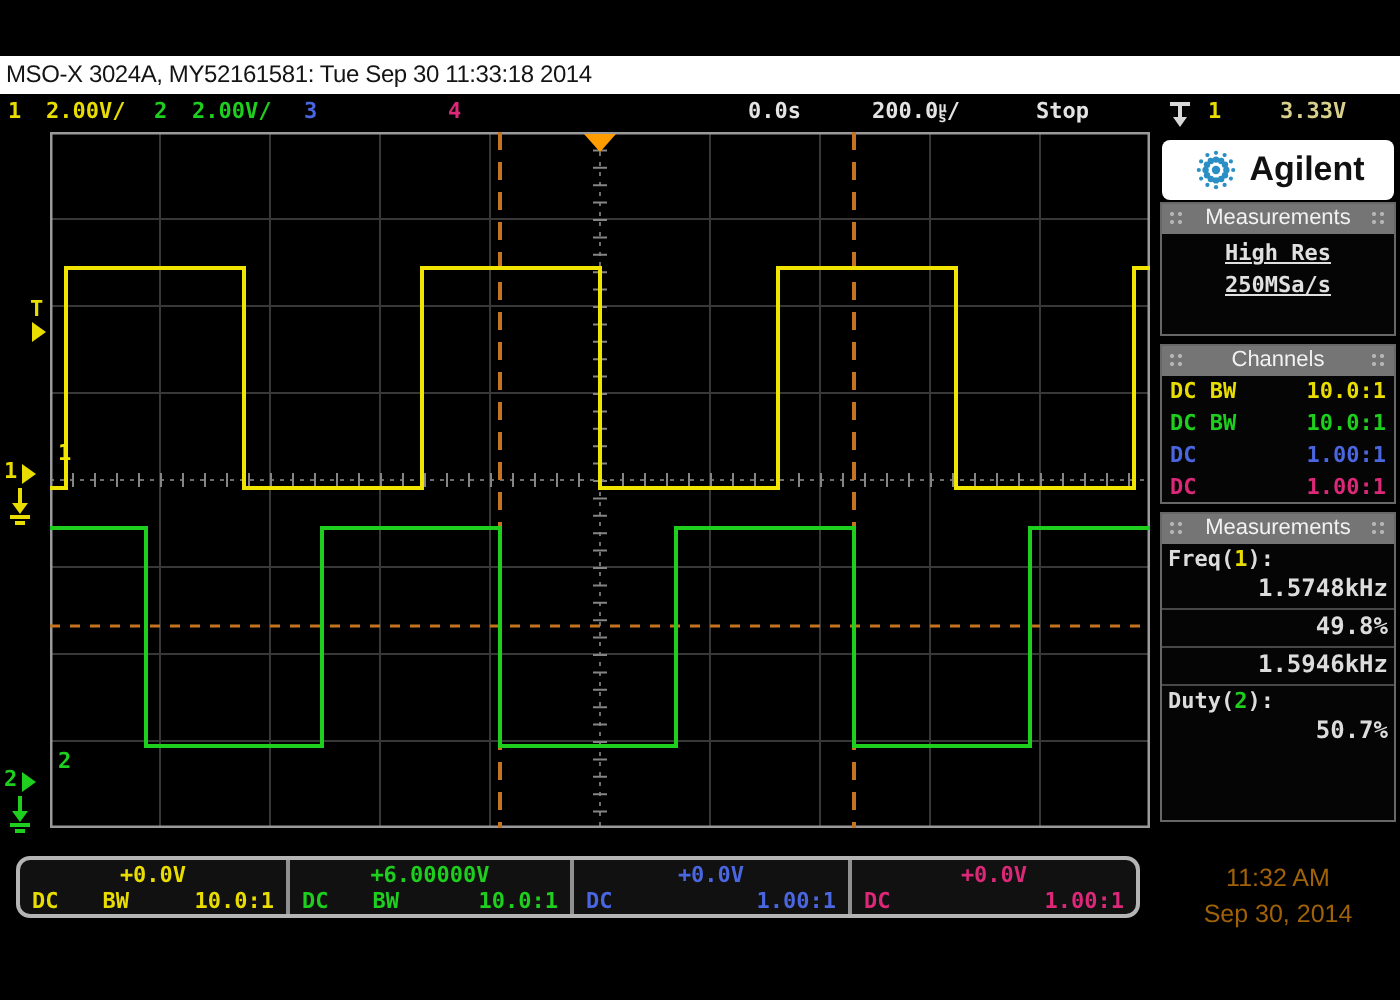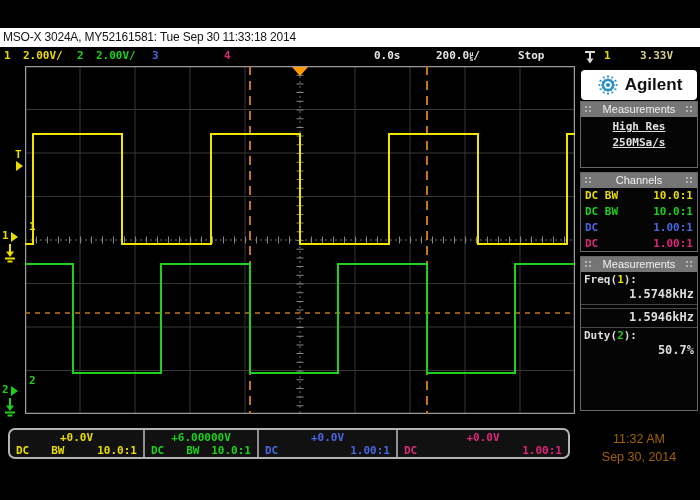--- a/index.html
+++ b/index.html
@@ -57,21 +57,21 @@
   .m-item{border-bottom:1px solid #484848;padding:1px 3px 2px 3px;}
   .m-item:last-child{border-bottom:none;}
   .m-label{color:#dcdcdc;font-size:11px;font-weight:bold;line-height:14px;}
   .m-value{color:#dcdcdc;font-size:12px;font-weight:bold;text-align:right;line-height:15px;}
 
   
   #bottom-box{left:8px;top:428px;width:562px;height:31px;border:2px solid #b4b4b4;border-radius:7px;
               background:#111;display:flex;box-sizing:border-box;}
   .bcell{position:relative;height:100%;box-sizing:border-box;border-right:2px solid #909090;}
   .bcell:last-child{border-right:none;}
-  .bc1{width:135px;} .bc2{width:114px;} .bc3{width:139px;} .bc4{flex:1;}
+  .bc1{width:135px;} .bc2{width:142px;} .bc3{width:139px;} .bc4{flex:1;}
   .b-off{position:absolute;top:1px;left:0;right:0;text-align:center;font-size:11px;font-weight:bold;}
   .b-row2{position:absolute;top:14px;left:6px;right:6px;font-size:11px;font-weight:bold;display:flex;}
   .b-bw{margin-left:22px;} .b-probe{margin-left:auto;}
   #dt-time,#dt-date{left:583px;width:112px;text-align:center;color:#a16207;
                     font-family:"Liberation Sans",sans-serif;font-size:12.5px;}
   #dt-time{top:432px;} #dt-date{top:450px;}
 </style>
 </head>
 <body>
 
@@ -214,20 +214,21 @@
   <div class="panel-hd">
     <span class="grip l"></span>
     <span>Measurements</span>
     <span class="grip r"></span>
   </div>
   <div class="m-item">
     <div class="m-label"><span>Freq(</span><span class="ch1c">1</span><span>):</span></div>
     <div class="m-value">1.5748kHz</div>
   </div>
   <div class="m-item">
+    <div class="m-value">49.8%</div>
   </div>
   <div class="m-item">
     <div class="m-value">1.5946kHz</div>
   </div>
   <div class="m-item">
     <div class="m-label"><span>Duty(</span><span class="ch2c">2</span><span>):</span></div>
     <div class="m-value">50.7%</div>
   </div>
 </div>
 

